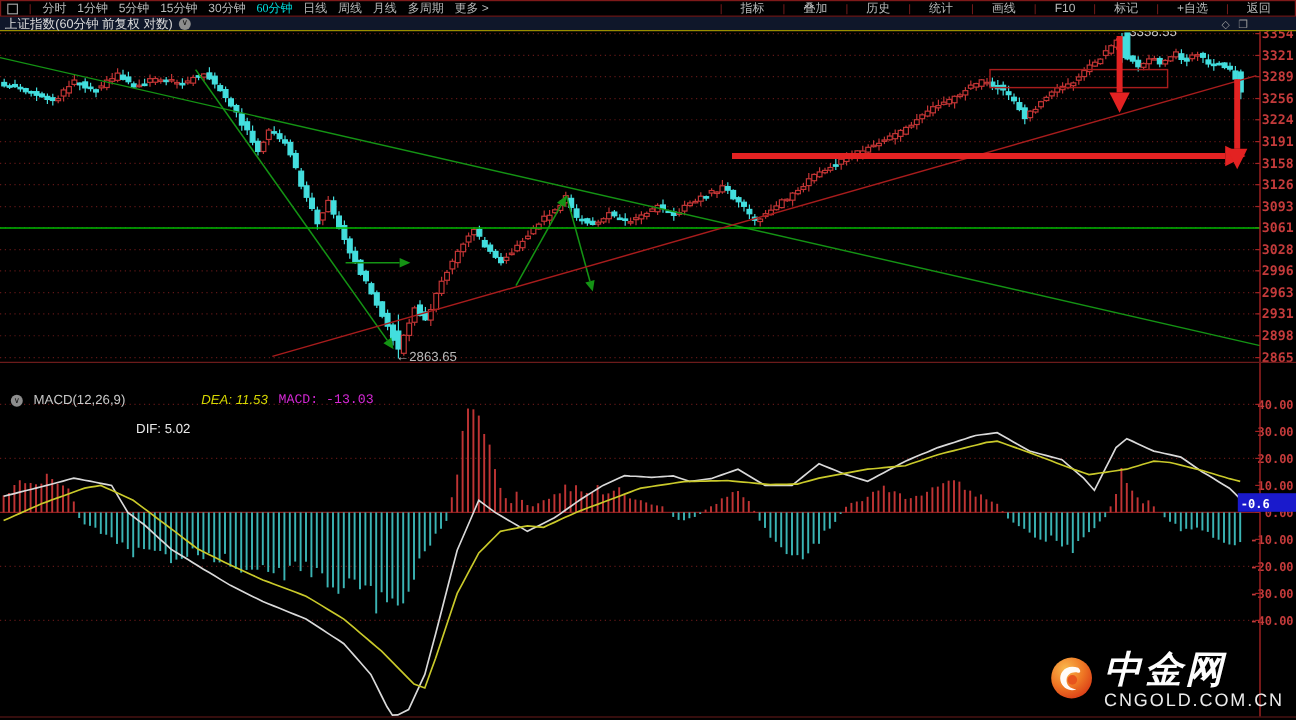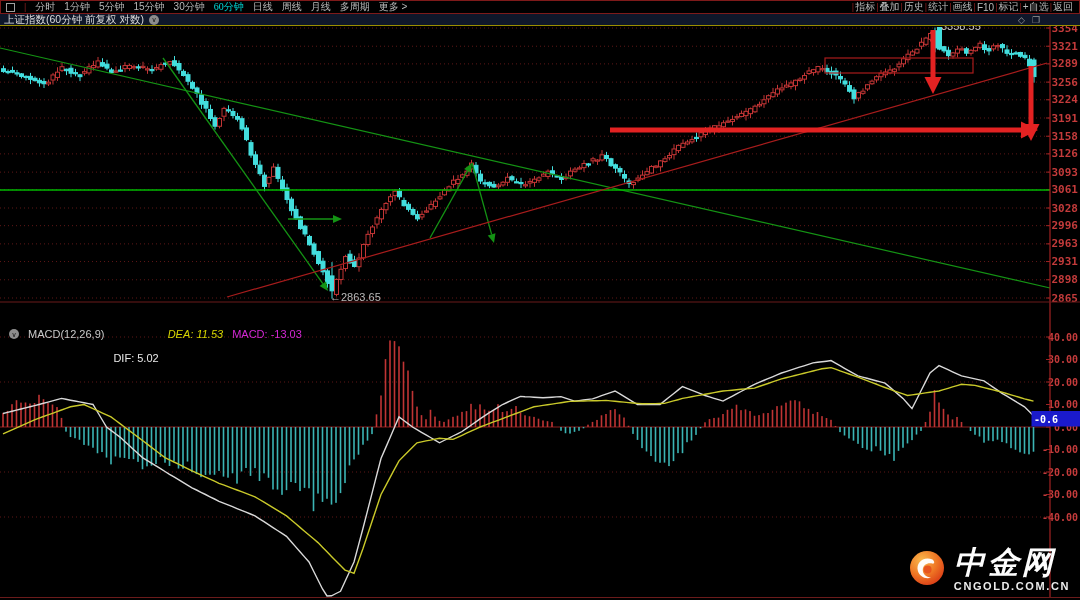--- a/index.html
+++ b/index.html
@@ -9,39 +9,39 @@
 
   .topbar{position:absolute;top:0;left:0;width:1080px;height:14px;box-sizing:border-box;
     border:1px solid #7e1a1a;display:flex;align-items:center;gap:9px;padding:0 5px;
     font-size:10px;color:#b9b9b9;z-index:6;background:#000;white-space:nowrap;}
   .topbar .mi{cursor:default;}
   .topbar .active{color:#00dcdc;font-family:Liberation Serif, serif;}
   .winico{width:7px;height:7px;border:1px solid #9f9f9f;display:inline-block;}
   .pipe{color:#8a1f1f;font-size:9px;}
   .spacer{flex:1;}
   .rgroup{display:flex;align-items:center;}
-  .rgroup .mi{padding:0 1px;}
+  .rgroup .mi{padding:0 15px;}
 
   .titlebar{position:absolute;top:14px;left:0;width:1080px;height:12px;box-sizing:border-box;
     display:flex;align-items:center;font-size:10.5px;color:#dcdcdc;padding:0 4px;z-index:6;background:#0f172a;
     border-bottom:1px solid #9a8e00;}
   .circ{display:inline-flex;align-items:center;justify-content:center;width:10px;height:10px;
     border-radius:50%;background:#8d8d8d;color:#111;font-size:7px;line-height:1;margin-left:5px;}
   .tb-icons{margin-left:auto;color:#9a9a9a;font-size:9px;display:flex;gap:7px;margin-right:36px;}
 
   .macd-header{position:absolute;top:304px;left:0;display:flex;align-items:center;gap:9px;
     font-size:11px;color:#c9c9c9;padding-left:4px;z-index:5;justify-content:space-between;}
   .macd-header .dif{color:#e9e9e9;margin-top:48px;}
   .macd-header .dea{color:#d6d600;font-style:italic;}
-  .macd-header .macdv{color:#d428d4;}
+  .macd-header .macdv{color:#d428d4;font-family:Liberation Mono, monospace;}
 
   .logo{position:absolute;right:10px;bottom:8px;z-index:7;}
   .logo-row{display:flex;align-items:center;gap:9px;}
   .logo-name{font-size:31px;font-weight:bold;color:#fdfdfd;letter-spacing:3px;line-height:1;font-style:italic;}
-  .logo-domain{font-size:11px;font-weight:bold;color:#ececec;letter-spacing:1.6px;margin-top:2px;}
+  .logo-domain{font-size:15px;font-weight:normal;color:#ececec;letter-spacing:1.6px;margin-top:2px;}
   .logo-tag{font-size:13px;color:#d2d2d2;letter-spacing:5.5px;margin-top:5px;text-align:center;}
 </style>
 </head>
 <body>
 
 <div class="screen">
 
   <div class="topbar">
     <span class="winico"></span>
     <span class="pipe">|</span>

